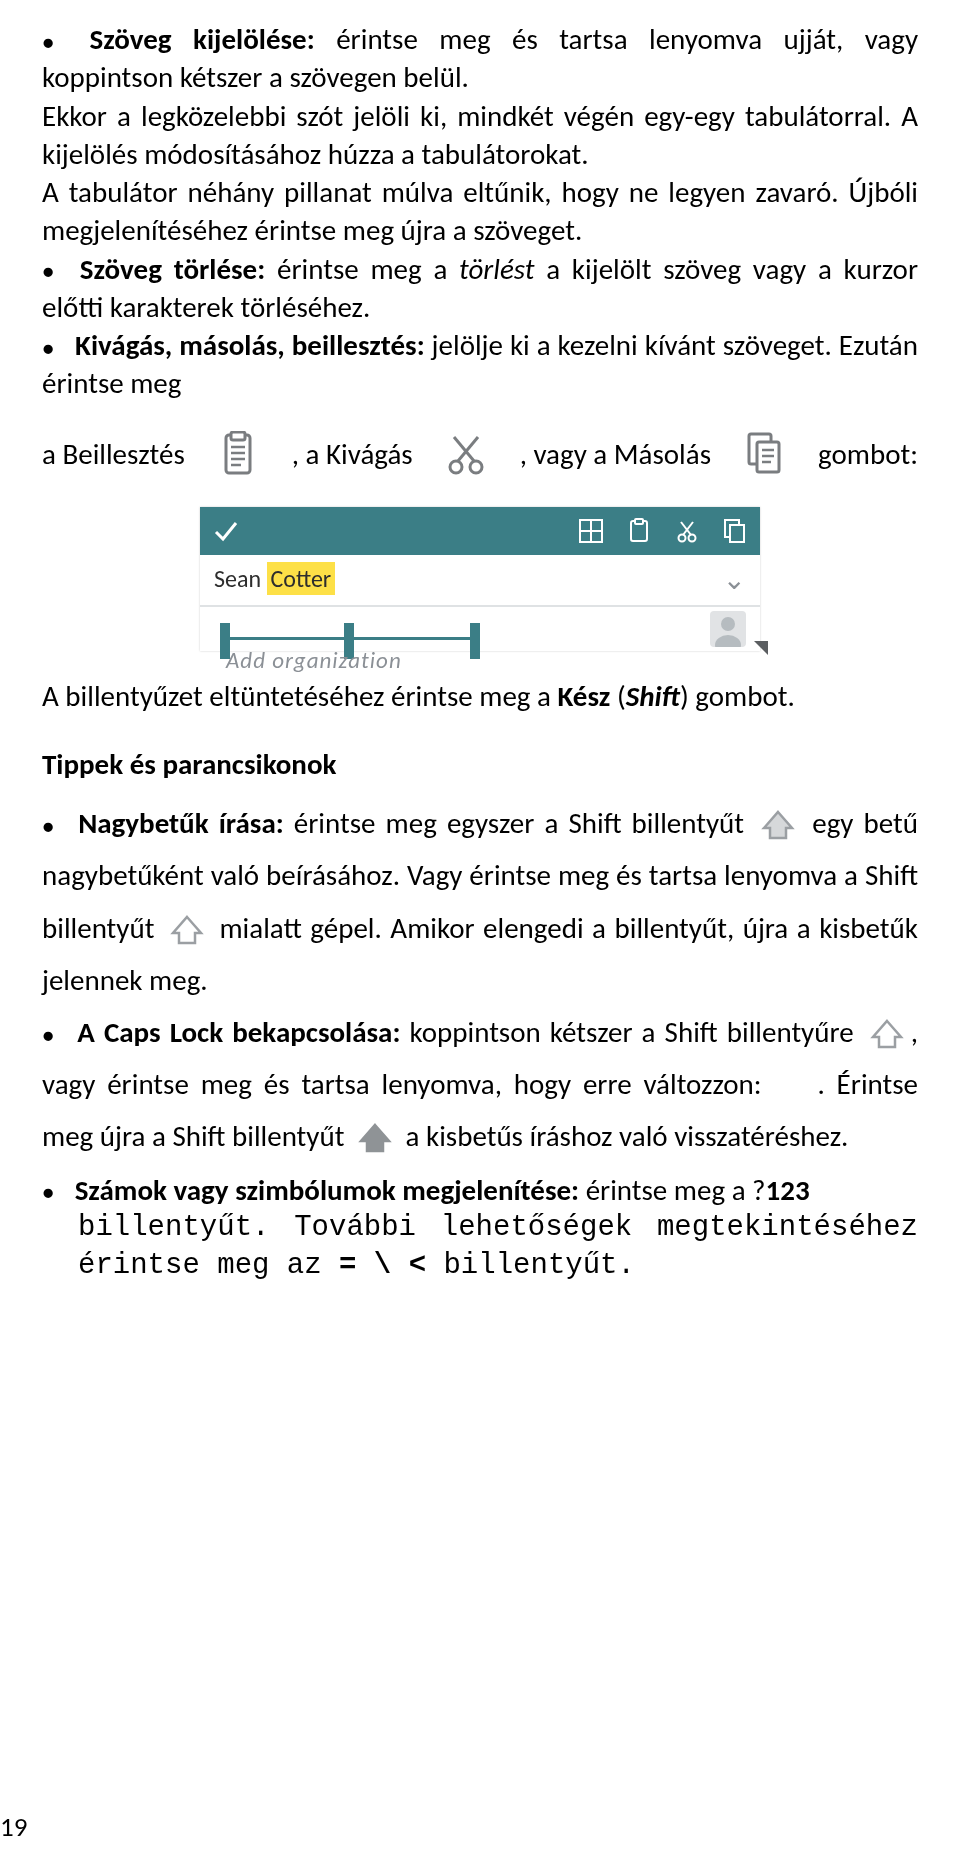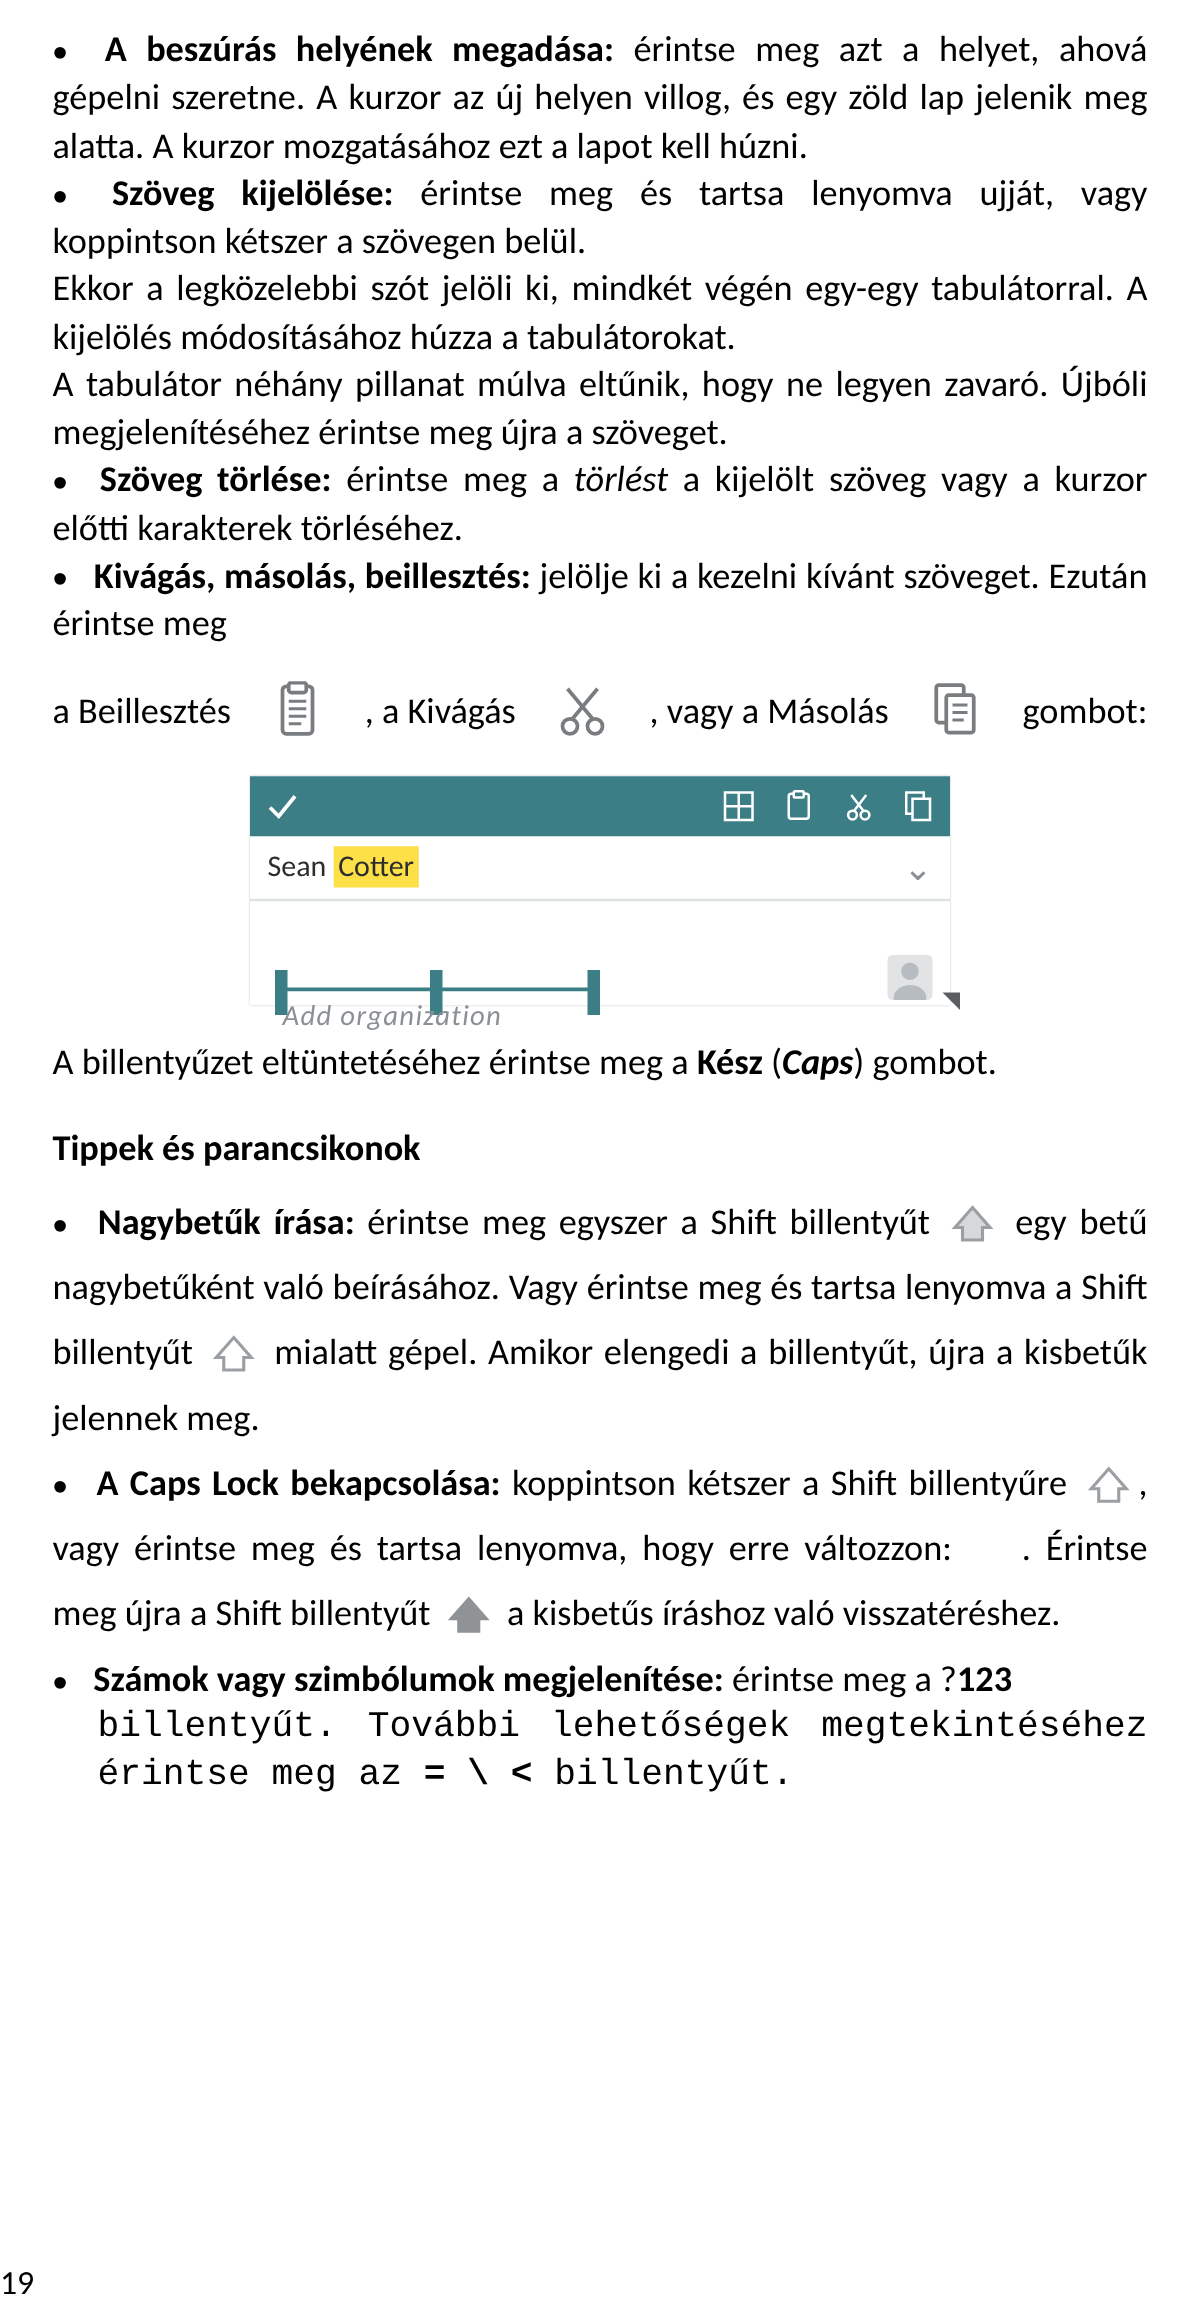--- a/index.html
+++ b/index.html
@@ -131,24 +131,20 @@
     text-align:left;
     font-size:27px;
   }
   .spacer{display:inline-block;width:44px;}
 </style>
 </head>
 <body>
 
 <div class="page">
 
-  <p class="bullet">
-    <span class="b">A beszúrás helyének megadása:</span>
-    <span>érintse meg azt a helyet, ahová gépelni szeretne. A kurzor az új helyen villog, és egy zöld lap jelenik meg alatta. A kurzor mozgatásához ezt a lapot kell húzni.</span>
-  </p>
 
   <p class="bullet">
     <span class="b">Szöveg kijelölése:</span>
     <span>érintse meg és tartsa lenyomva ujját, vagy koppintson kétszer a szövegen belül.</span>
   </p>
   <p>Ekkor a legközelebbi szót jelöli ki, mindkét végén egy-egy tabulátorral. A kijelölés módosításához húzza a tabulátorokat.</p>
   <p>A tabulátor néhány pillanat múlva eltűnik, hogy ne legyen zavaró. Újbóli megjelenítéséhez érintse meg újra a szöveget.</p>
 
   <p class="bullet">
     <span class="b">Szöveg törlése:</span>
@@ -231,40 +227,40 @@
             <rect x="8" y="7" width="14" height="17" fill="#3b7e86" stroke="#fff" stroke-width="2"></rect>
           </svg>
         </span>
     </div>
     <div class="ui-row r2">
       <span class="txt">
         <span>Sean </span><span class="sel">Cotter</span>
       </span>
       <span class="chev">⌄</span>
     </div>
-    <div class="ui-row" style="border-bottom:none;position:relative;height:44px;margin-top:39px;">
+    <div class="ui-row" style="border-bottom:none;position:relative;height:44px;">
       <span class="tabmark">
         <span class="bar"></span>
         <span class="h l"></span>
           <span class="h m"></span>
           <span class="h r"></span>
         <span class="under">Add organization</span>
       </span>
       <span class="avatar">
           <svg width="36" height="36" viewBox="0 0 36 36">
             <circle cx="18" cy="13" r="7" fill="#b6bcc0"></circle>
             <ellipse cx="18" cy="34" rx="13" ry="10" fill="#b6bcc0"></ellipse>
           </svg>
         </span>
       <span style="position:absolute;right:-8px;bottom:-4px;border-left:14px solid transparent;border-top:14px solid #5b5e61;"></span>
     </div>
   </div>
 
   <p class="after-mock">
-    <span>A billentyűzet eltüntetéséhez érintse meg a </span><span class="b">Kész</span><span> (</span><span class="b i">Caps</span><span>) gombot.</span>
+    <span>A billentyűzet eltüntetéséhez érintse meg a </span><span class="b">Kész</span><span> (</span><span class="b i">Shift</span><span>) gombot.</span>
   </p>
 
   <p class="sect b">Tippek és parancsikonok</p>
 
   <p class="bullet" style="margin-top:14px;line-height:1.8;">
     <span class="b">Nagybetűk írása:</span>
     <span>érintse meg egyszer a Shift billentyűt</span>
     <span class="shift-icon"><svg width="36" height="36" viewBox="0 0 36 36">
           <path d="M18 4 L32 20 H26 V30 H10 V20 H4 Z" fill="#d6d8da" stroke="#9b9fa3" stroke-width="2.5"></path>
         </svg></span>

